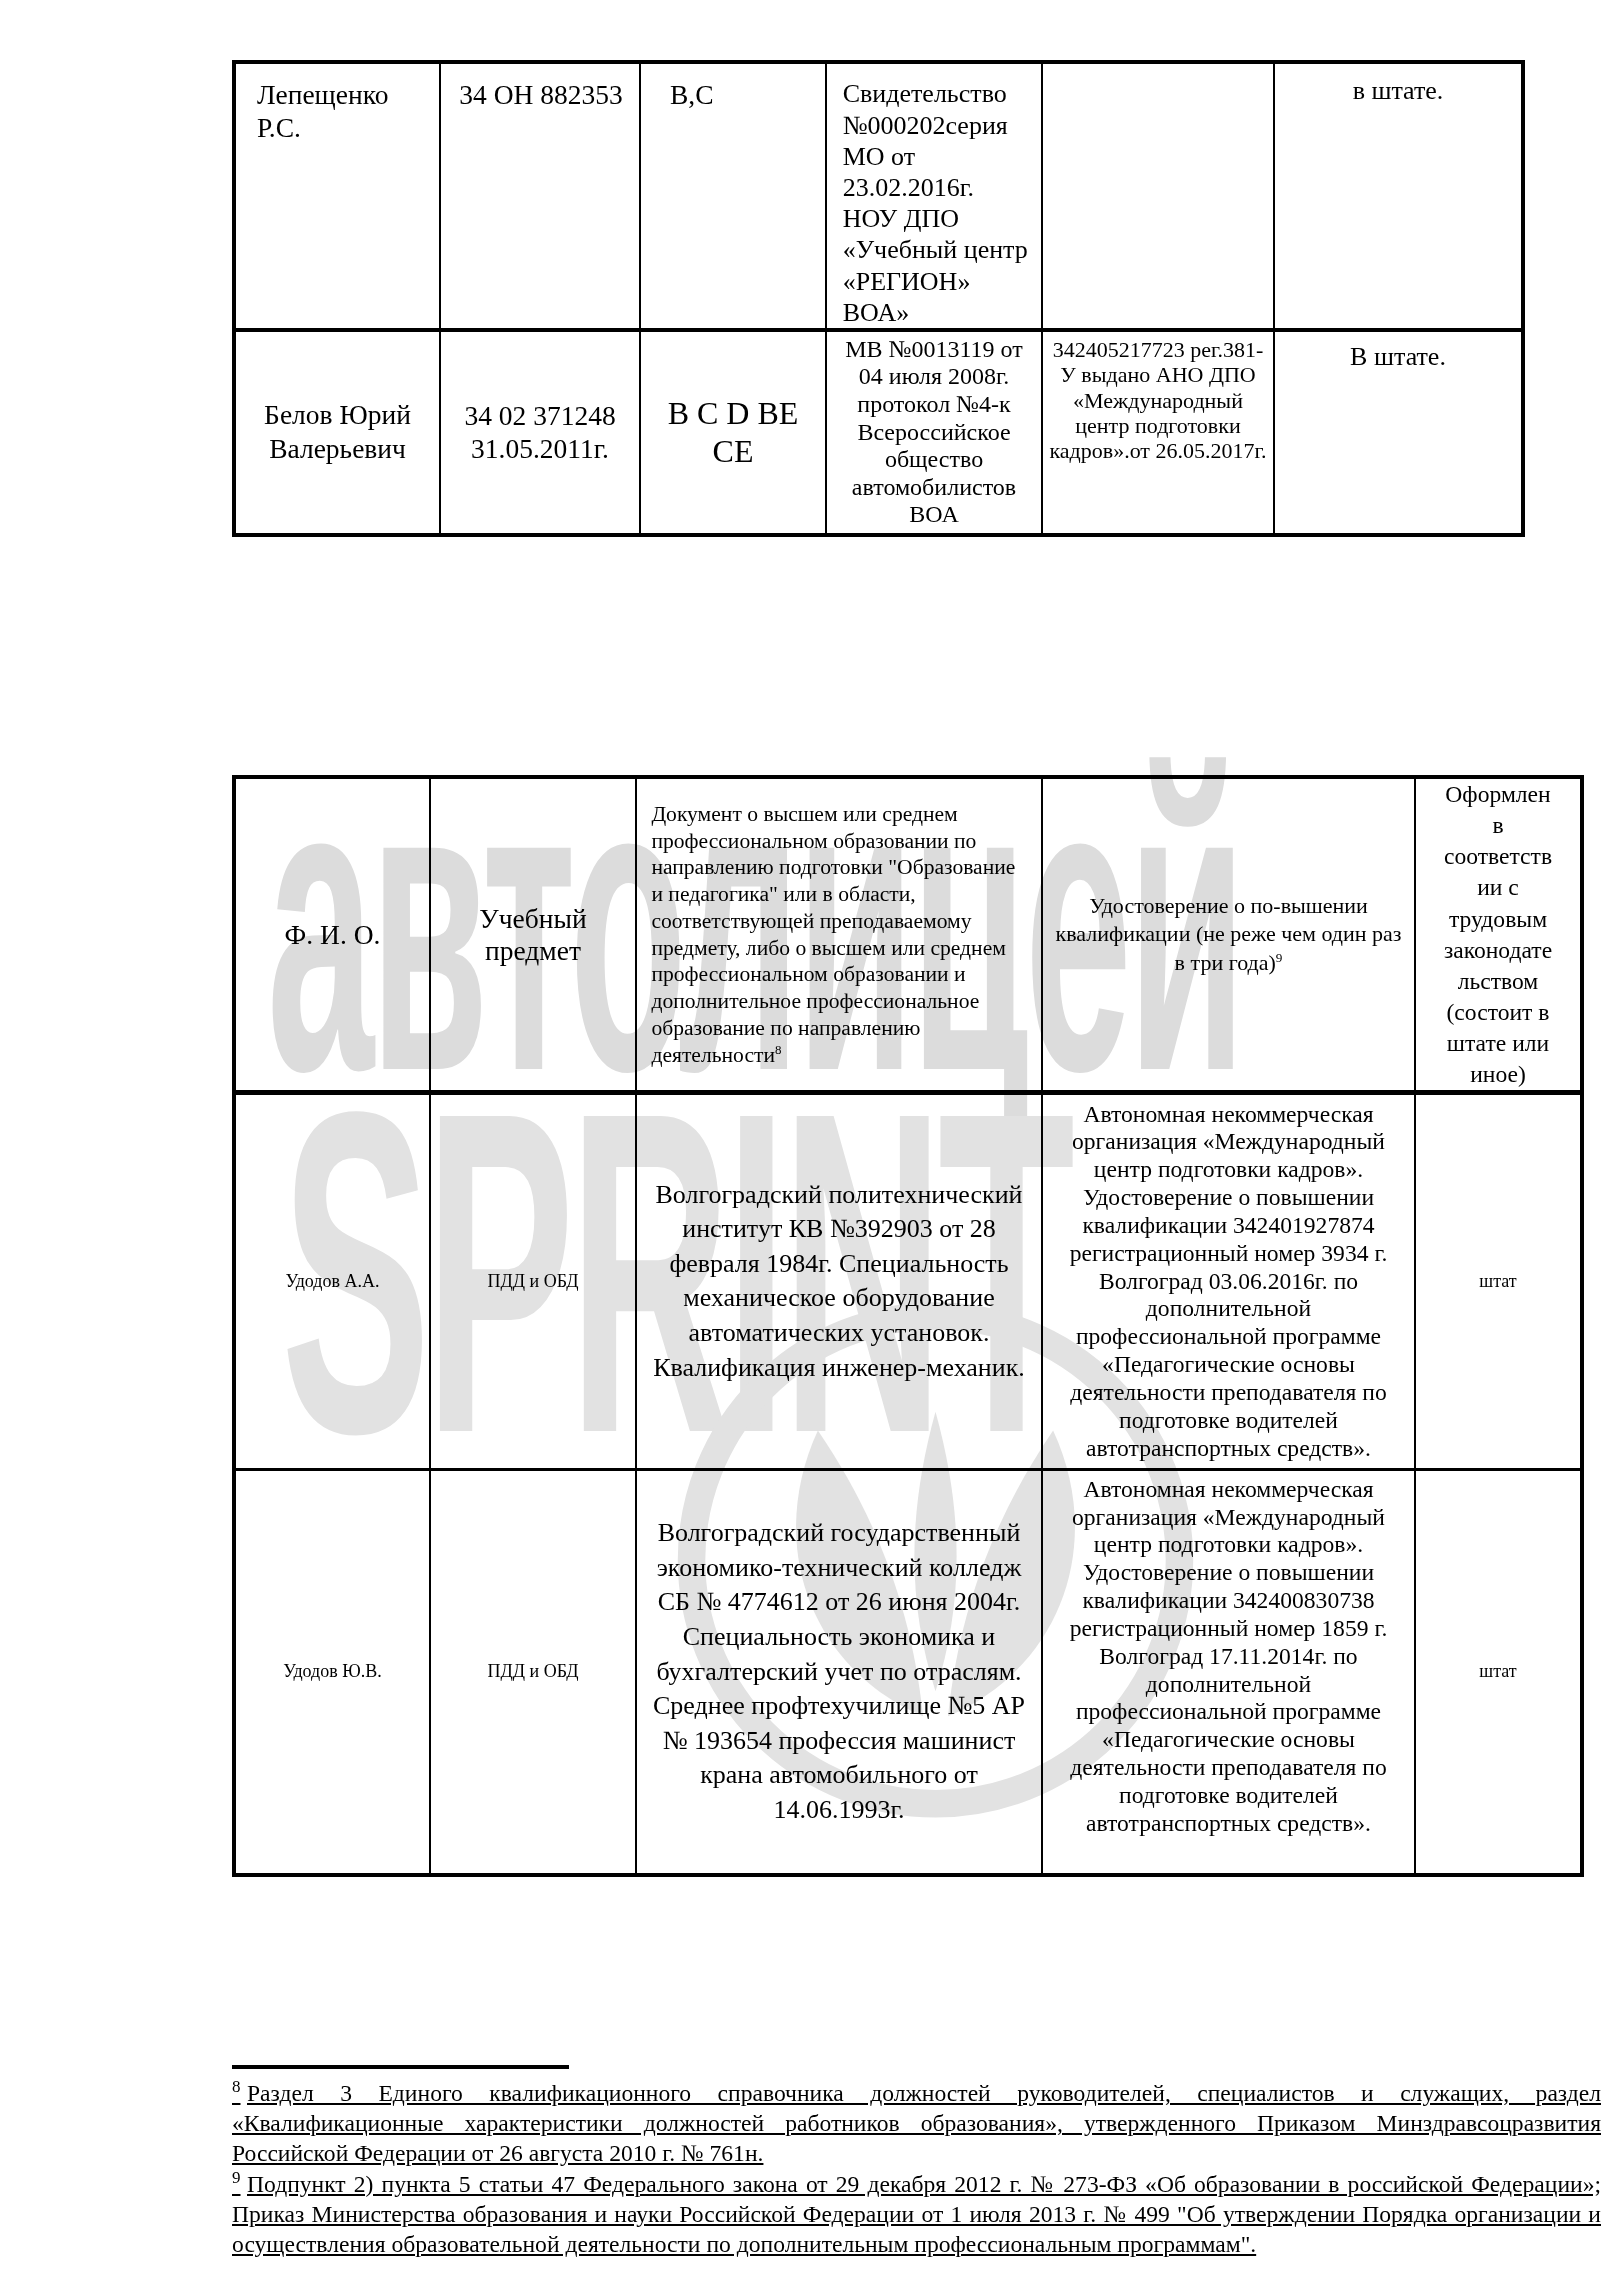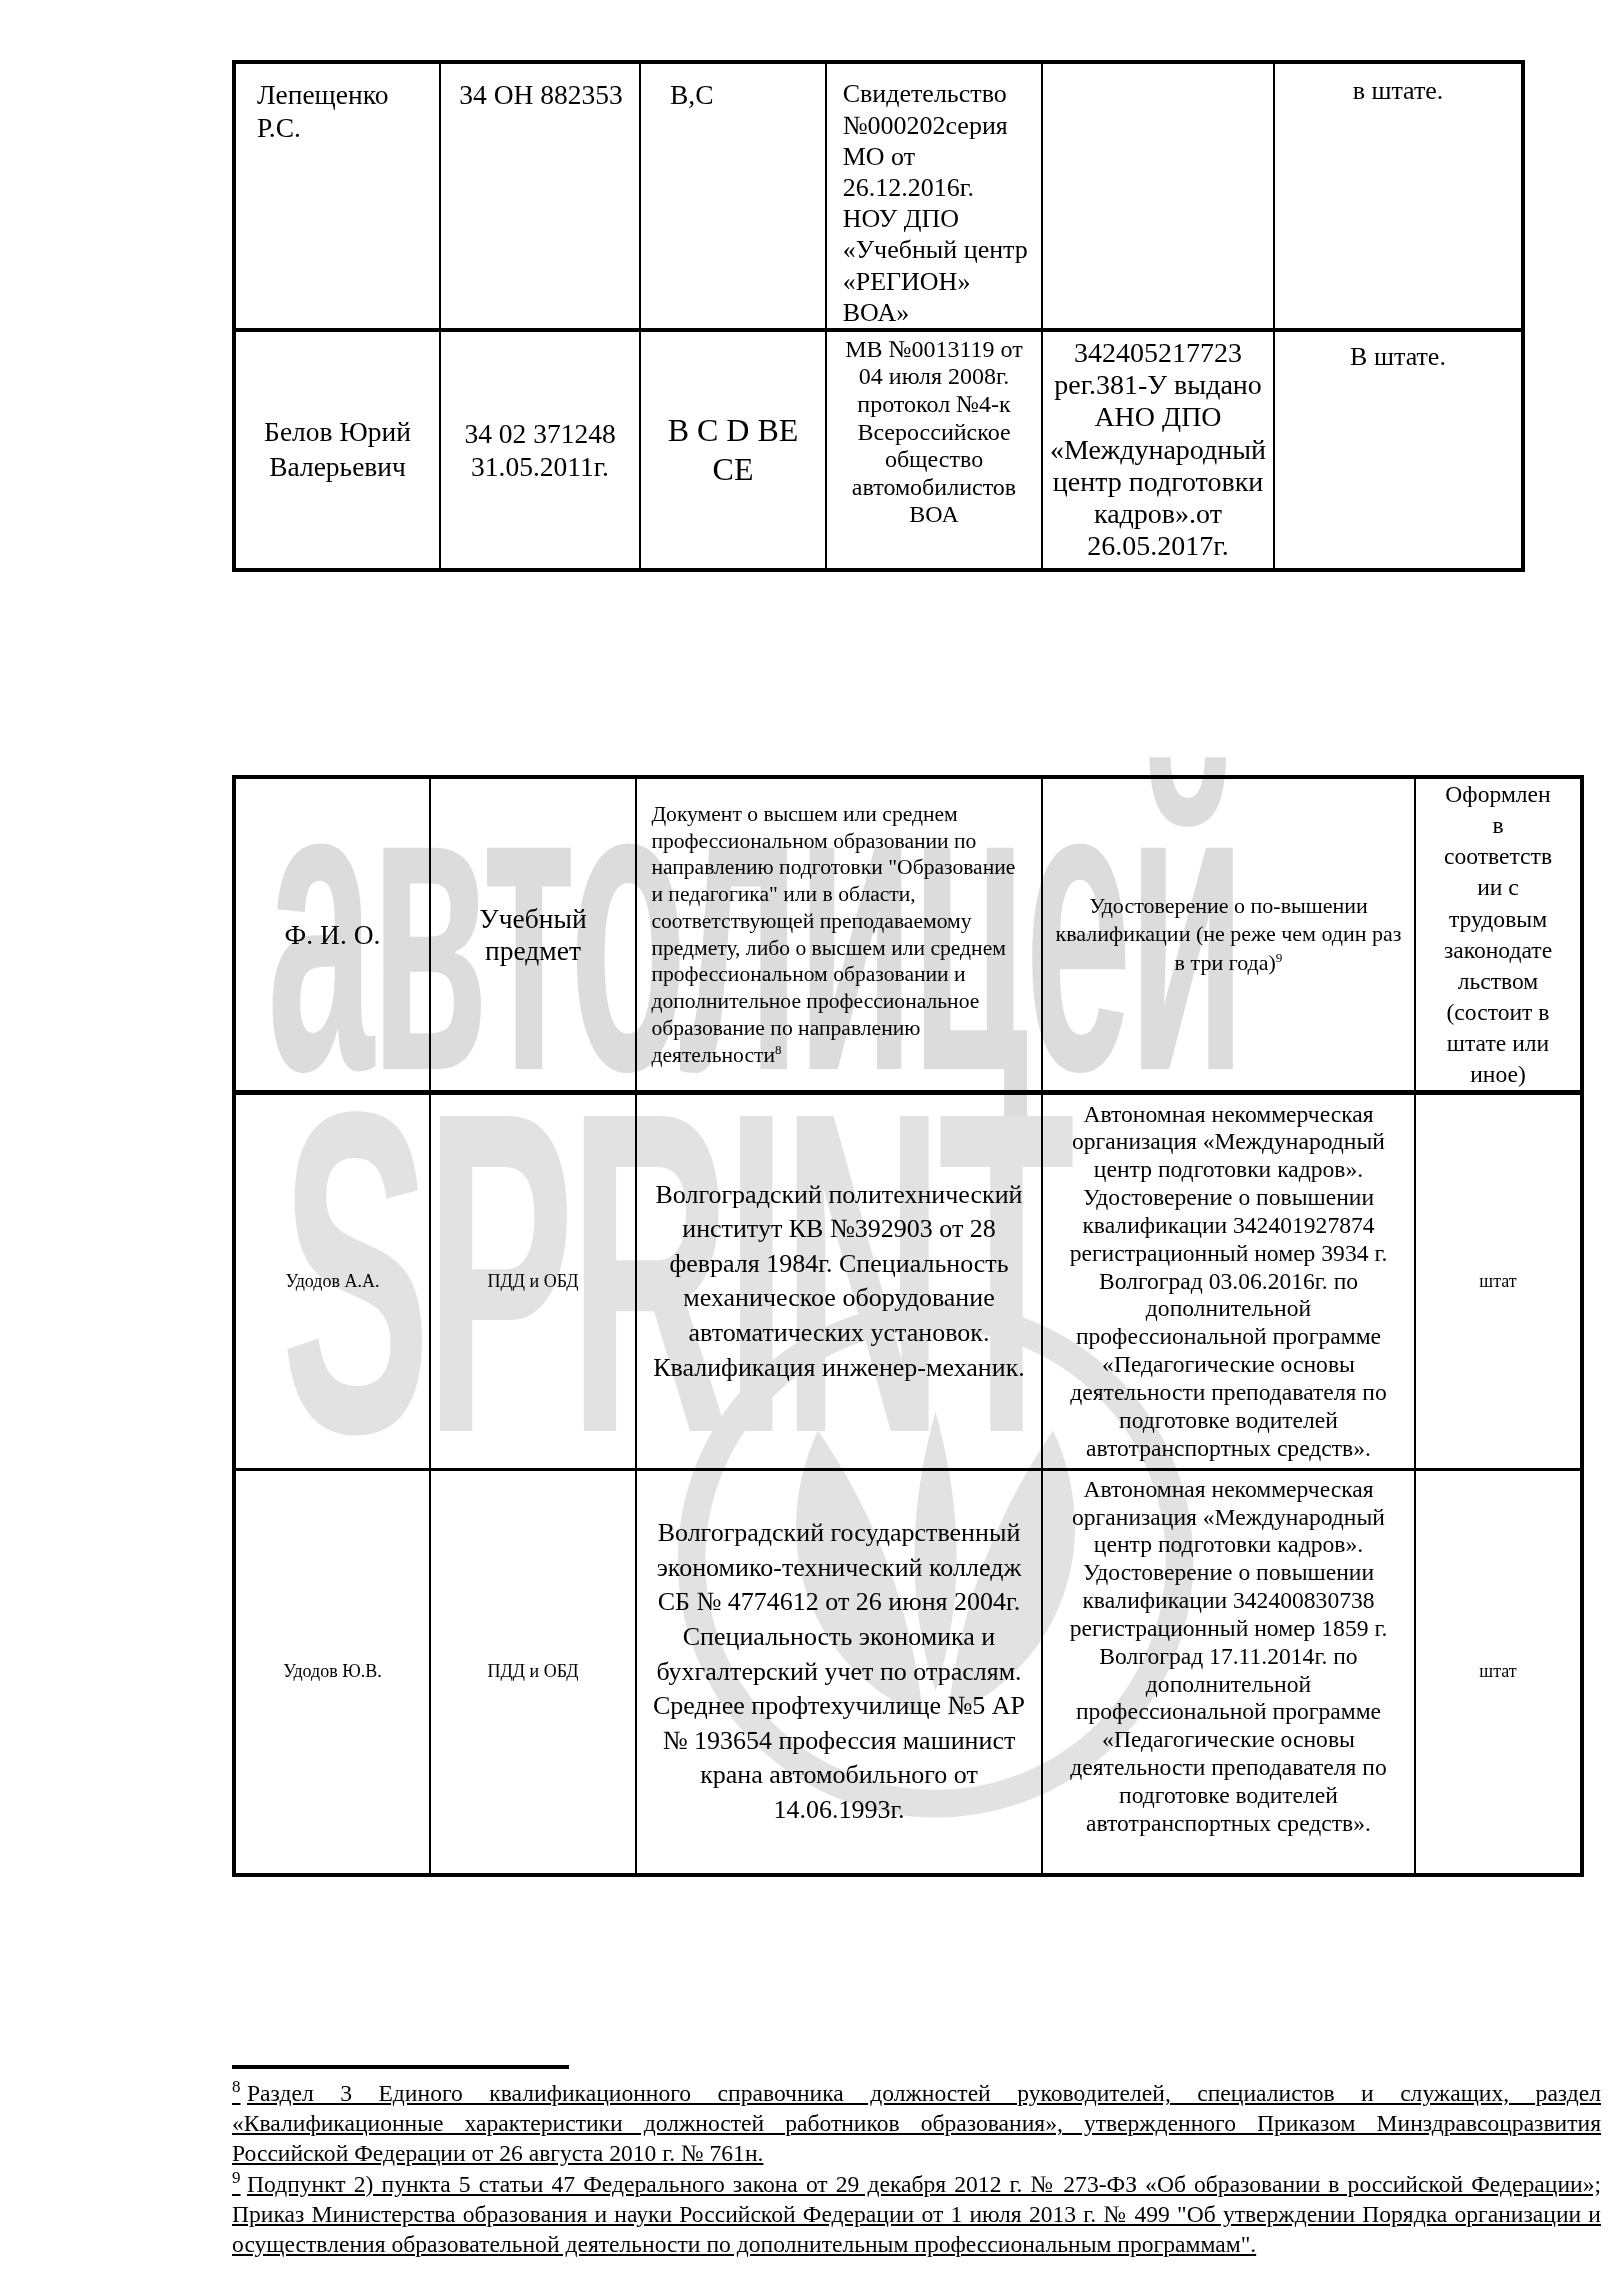--- a/index.html
+++ b/index.html
@@ -26,21 +26,21 @@
   .t1 .c1r1 { text-align:left; padding:14.4px 6.5px 0 21px; }
   .t1 .c2r1 { text-align:left; padding:14.4px 6.5px 0 18.3px;margin-left:13px; }
   .t1 .c3r1 { text-align:left; padding:14.4px 6.5px 0 29px; }
   .t1 .c4r1 { text-align:left; font-size:26px; line-height:1.2; padding:14.4px 7.9px 0 15.7px; }
   .t1 .c6r1 { text-align:center; padding-top:10.5px; font-size:26px; }
   .t1 .r2 td { text-align:center; }
   .t1 .c1r2 { font-size:27.5px; line-height:1.25; }
   .t1 .c2r2 { font-size:27.5px; line-height:1.2; }
   .t1 .c3r2 { font-size:32px; }
   .t1 .c4r2 { vertical-align:top; font-size:24px; line-height:1.15; padding:3.9px 14.4px; }
-  .t1 .c5r2 { vertical-align:top; font-size:28px; line-height:1.15; padding:5.2px 5.2px; }
+  .t1 .c5r2 { vertical-align:top; font-size:22px; line-height:1.15; padding:5.2px 5.2px; }
   .t1 .c6r2 { vertical-align:top; font-size:26px; padding-top:9.2px; }
   
   .heading { position:absolute; z-index:1; left:281px; top:695px;
     font-size:35px; font-weight:bold; white-space:nowrap; }
   
   .t2 { left:232px; top:775px; width:1348px; position:absolute; z-index:1; border:4.6px solid #000; }
   .t2 th { font-weight:normal; border-bottom-width:5.9px; }
   .t2 td { border-top-width:3.9px; border-bottom-width:3.9px; }
   .t2 .h1, .t2 .h2 { font-size:27.5px; text-align:center; }
   .t2 .h3 { font-size:21.6px; line-height:1.24; text-align:left; padding:5.2px 14.4px; }
@@ -83,21 +83,21 @@
         <col style="width:186px">
       <col style="width:216px">
         <col style="width:232px">
         <col style="width:249px">
     </colgroup>
     <tbody>
         <tr class="r1">
       <td class="c1r1"><span>Лепещенко Р.С.</span></td>
       <td class="c2r1"><span>34 ОН 882353</span></td>
       <td class="c3r1"><span>В,С</span></td>
-      <td class="c4r1"><span>Свидетельство №000202серия МО от 26.12.2016г. НОУ ДПО «Учебный центр «РЕГИОН» ВОА»</span></td>
+      <td class="c4r1"><span>Свидетельство №000202серия МО от 23.02.2016г. НОУ ДПО «Учебный центр «РЕГИОН» ВОА»</span></td>
       <td class="c5r1"><span></span></td>
       <td class="c6r1"><span>в штате.</span></td>
     </tr>
     <tr class="r2">
       <td class="c1r2"><span>Белов Юрий Валерьевич</span></td>
       <td class="c2r2"><span>34 02 371248 31.05.2011г.</span></td>
       <td class="c3r2"><span>В С D ВЕ СЕ</span></td>
       <td class="c4r2"><span>МВ №0013119 от 04 июля 2008г. протокол №4-к Всероссийское общество автомобилистов ВОА</span></td>
       <td class="c5r2"><span>342405217723 рег.381-У выдано АНО ДПО «Международный центр подготовки кадров».от 26.05.2017г.</span></td>
       <td class="c6r2"><span>В штате.</span></td>

